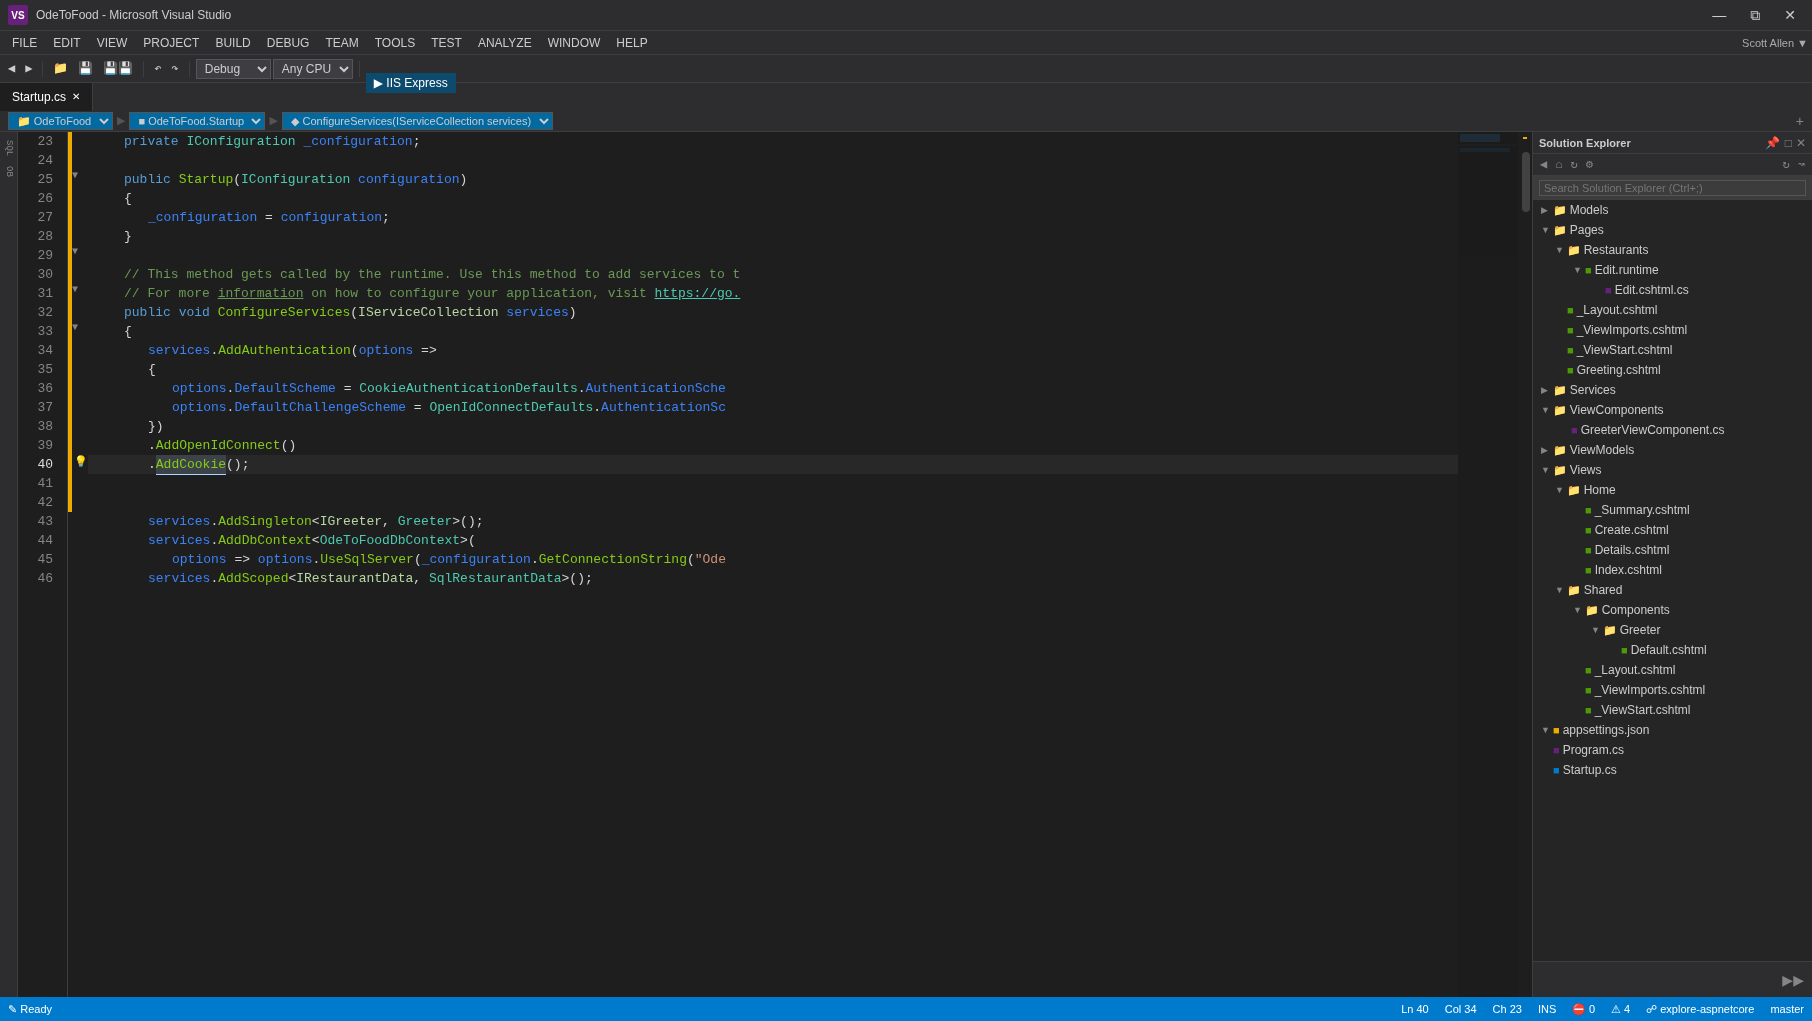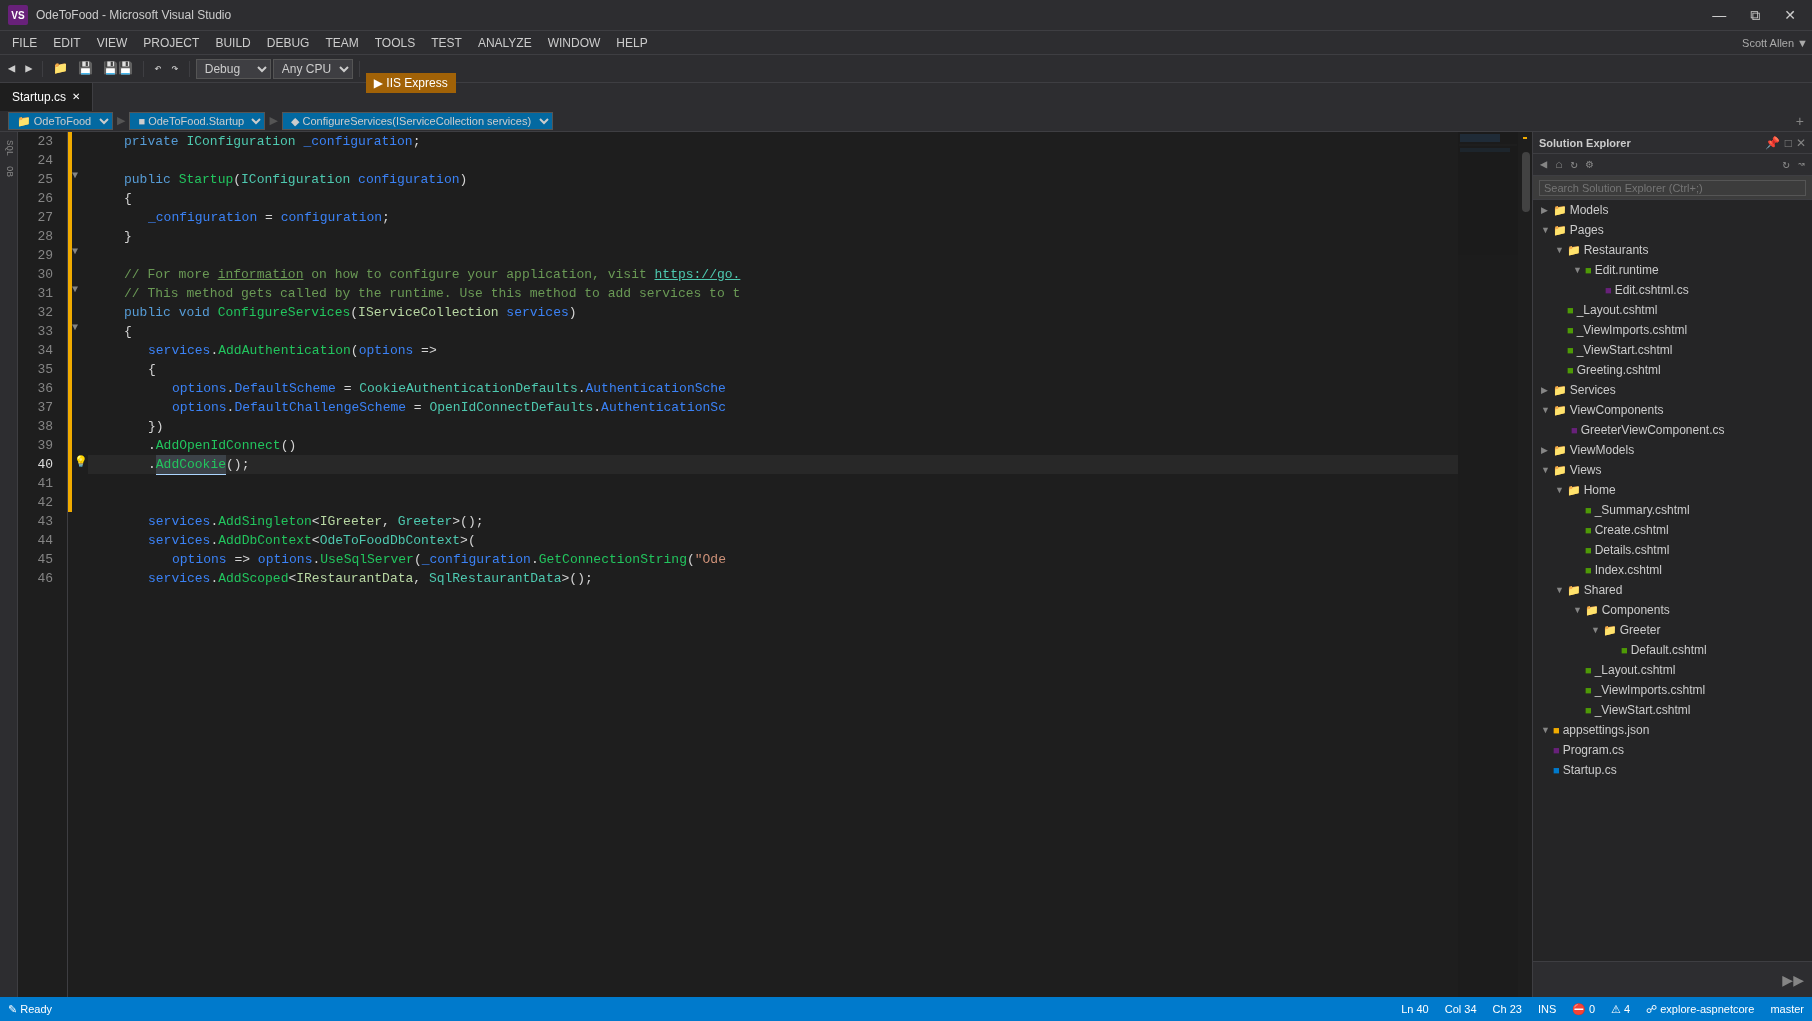--- a/index.html
+++ b/index.html
@@ -14,21 +14,21 @@
 
     
     #menu-bar { display: flex; align-items: center; background: #2d2d30; height: 24px; padding: 0 4px; border-top: 1px solid #3e3e42; font-family: 'Segoe UI', sans-serif; font-size: 12px; color: #ccc; }
     #menu-bar .menu-item { padding: 2px 8px; cursor: pointer; }
 
     
     #toolbar { display: flex; align-items: center; background: #2d2d30; height: 28px; padding: 0 4px; border-top: 1px solid #3e3e42; gap: 2px; }
     #toolbar .tb-btn { padding: 2px 4px; cursor: pointer; color: #ccc; font-size: 12px; display: flex; align-items: center; }
     #toolbar .tb-separator { width: 1px; height: 16px; background: #3e3e42; margin: 0 4px; }
     #toolbar .tb-dropdown { background: #3e3e42; border: 1px solid #555; color: #ccc; padding: 1px 4px; font-size: 12px; height: 20px; cursor: pointer; }
-    #toolbar .tb-run-btn { background: #a16207; border: none; color: white; padding: 2px 8px; cursor: pointer; font-size: 12px; display: flex; align-items: center; gap: 4px; height: 20px; margin-top: 28px; }
+    #toolbar .tb-run-btn { background: #0c4a6e; border: none; color: white; padding: 2px 8px; cursor: pointer; font-size: 12px; display: flex; align-items: center; gap: 4px; height: 20px; margin-top: 28px; }
 
     
     #tab-bar { display: flex; align-items: center; background: #2d2d30; height: 28px; border-top: 1px solid #3e3e42; }
     #tab-bar .tab { display: flex; align-items: center; height: 28px; padding: 0 12px; font-family: 'Segoe UI', sans-serif; font-size: 12px; color: #ccc; cursor: pointer; border-right: 1px solid #3e3e42; }
     #tab-bar .tab.active { background: #1e1e1e; color: #fff; }
     #tab-bar .tab .tab-close { margin-left: 6px; font-size: 10px; }
 
     
     #breadcrumb { display: flex; align-items: center; background: #2d2d30; height: 22px; padding: 0 8px; font-family: 'Segoe UI', sans-serif; font-size: 11px; color: #aaa; border-bottom: 1px solid #3e3e42; gap: 4px; }
     #breadcrumb .bc-sep { color: #555; }
@@ -49,21 +49,21 @@
 
     #code-content { flex: 1; padding-left: 0; overflow: hidden; }
     #code-content .code-line { height: 19px; display: flex; align-items: center; padding-left: 4px; white-space: pre; font-size: 13px; line-height: 19px; position: relative; }
     #code-content .code-line.active-line { background: #282828; }
 
     
     .kw { color: #569cd6; }
     .type { color: #4ec9b0; }
     .string { color: #ce9178; }
     .comment { color: #6a9955; }
-    .method { color: #22c55e; }
+    .method { color: #84cc16; }
     .param { color: #3b82f6; }
     .iface { color: #b8d7a3; }
     .link { color: #4ec9b0; text-decoration: underline; }
 
     
     #editor-scrollbar { width: 14px; background: #1e1e1e; position: relative; }
     #editor-scrollbar .scroll-thumb { width: 8px; background: #424242; position: absolute; right: 2px; top: 20px; height: 60px; border-radius: 4px; }
     #editor-scrollbar .scroll-marker { width: 4px; background: #f0ab00; position: absolute; right: 5px; }
 
     
@@ -250,31 +250,31 @@
       </div>
 
       <div class="code-line">
         <span style="padding-left:32px;">}</span>
       </div>
 
       <div class="code-line"><span style="padding-left:32px;"></span></div>
 
       <div class="code-line">
         <span style="padding-left:32px;"></span>
+        <span class="comment">// This method gets called by the runtime. Use this method to add services to t</span>
+      </div>
+
+      <div class="code-line">
+        <span style="padding-left:32px;"></span>
         <span class="comment">// For more </span>
         <span class="comment" style="text-decoration:underline;color:#6a9955;">information</span>
         <span class="comment"> on how </span>
         <span class="comment">to</span>
         <span class="comment"> configure your application, visit </span>
         <span class="link">https://go.</span>
-      </div>
-
-      <div class="code-line">
-        <span style="padding-left:32px;"></span>
-        <span class="comment">// This method gets called by the runtime. Use this method to add services to t</span>
       </div>
 
       <div class="code-line">
         <span style="padding-left:32px;"></span>
         <span class="kw">public</span>
         <span> </span>
         <span class="kw">void</span>
         <span> </span>
         <span class="method">ConfigureServices</span>
         <span>(</span>

